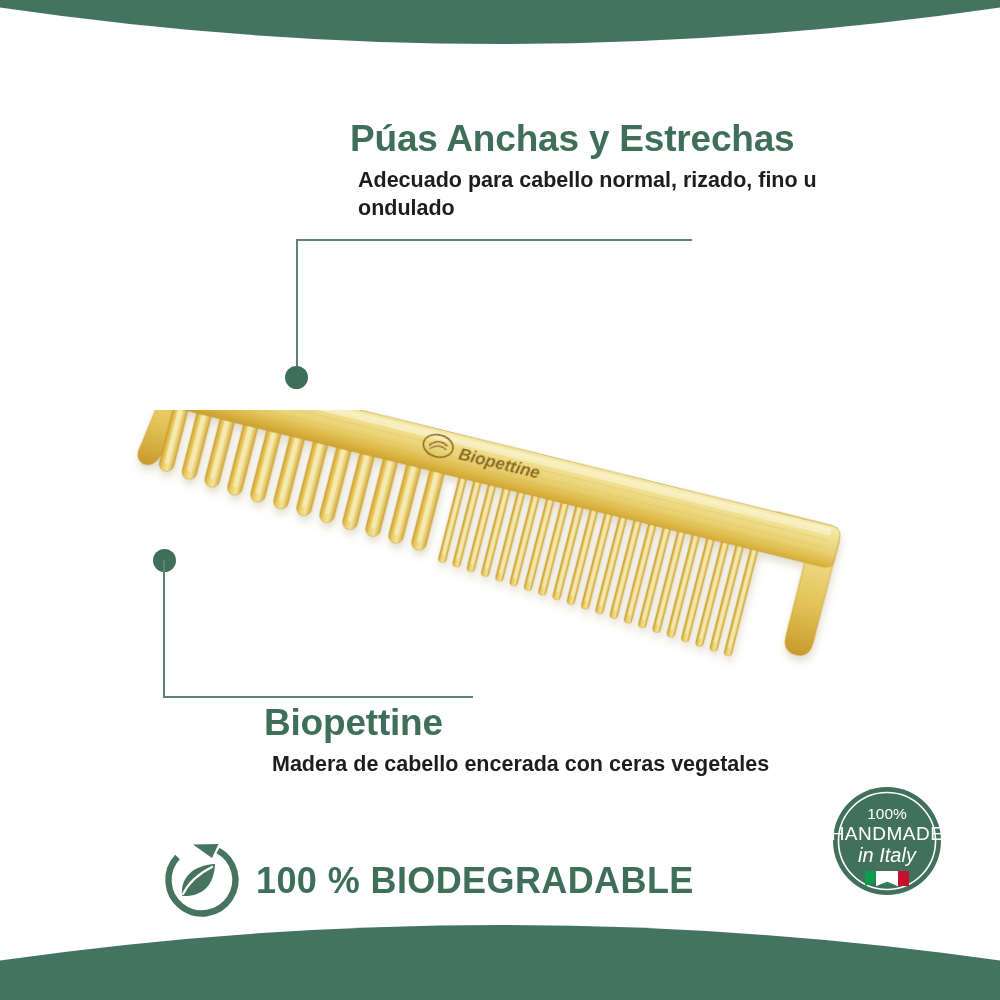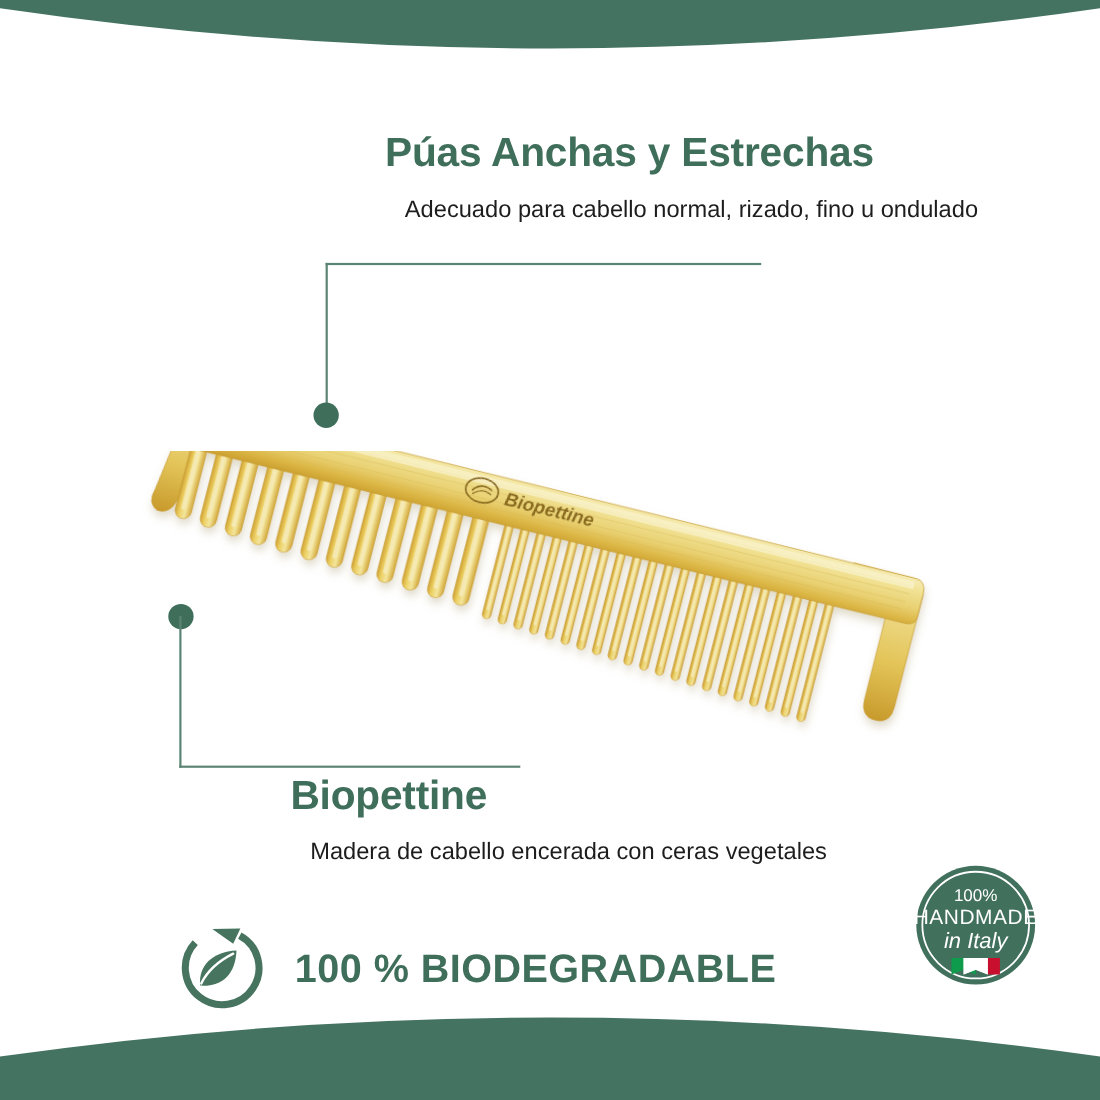--- a/index.html
+++ b/index.html
@@ -42,29 +42,29 @@
     color:#3f6f5b;
     letter-spacing:-0.2px;
     line-height:1.12;
     margin:0 0 4px 0;
     white-space:nowrap;
   }
   .feature-desc{
     font-size:21.5px;
     color:#1d1d1d;
     line-height:1.26;
-    margin:18px;
-    font-weight:400;
+    margin:8px;
+    font-weight:700;
   }
   #feature-materials .feature-desc{font-size:21.5px;}
 
   
   #biodegradable-row{
     position:absolute;left:160px;top:838px;
-    display:flex;align-items:center;gap:22px;
+    display:flex;align-items:center;gap:10px;
   }
   #biodegradable-label{
     font-size:36px;font-weight:bold;color:#3f6f5b;
     letter-spacing:0.4px;white-space:nowrap;
   }
 
   
   #handmade-badge{position:absolute;left:832px;top:786px;width:110px;height:110px;}
 
   

